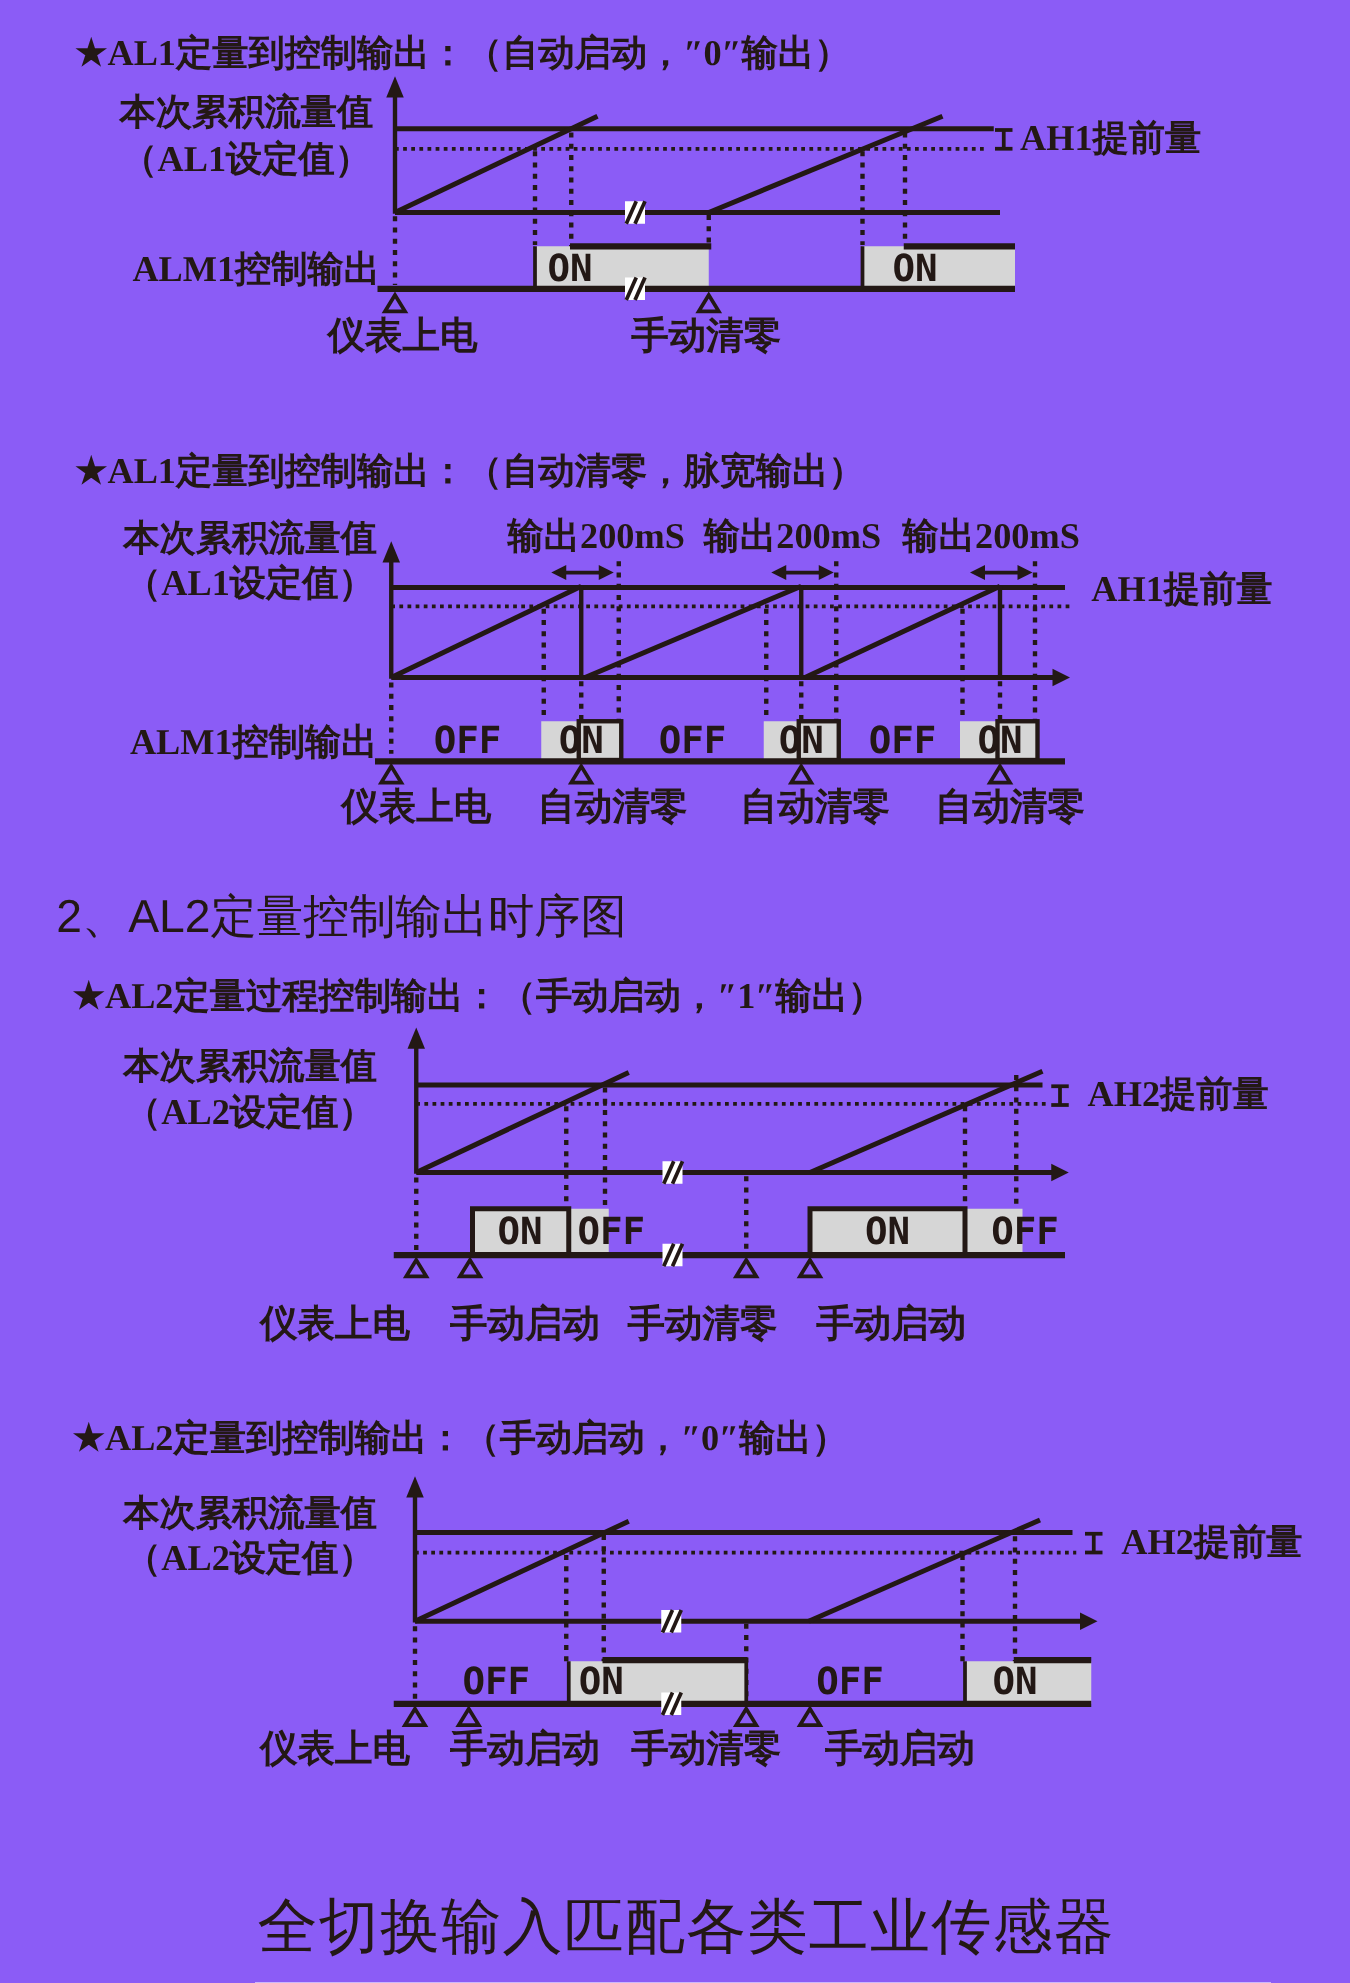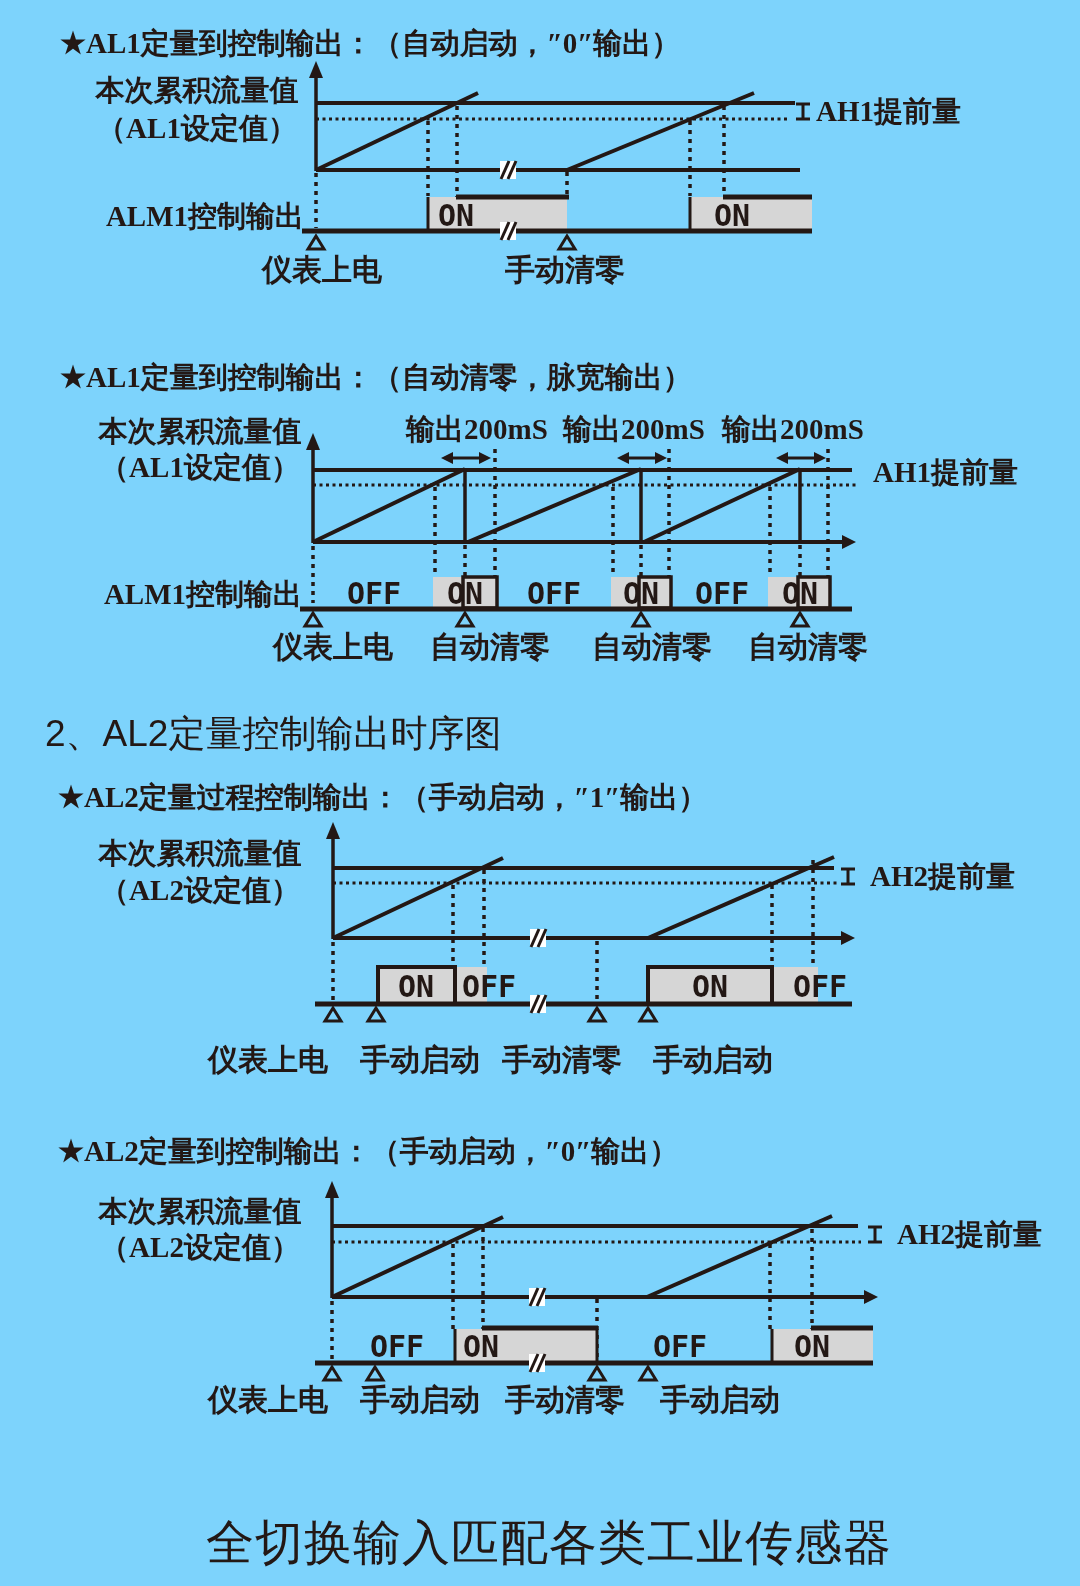--- a/index.html
+++ b/index.html
@@ -1,16 +1,16 @@
 <!DOCTYPE html>
 <html><head>
 <meta charset="utf-8">
 <style>
   html,body{margin:0;padding:0;background:#ffffff;}
-  .page{position:relative;width:1080px;height:1586px;background:#7dd3fc;overflow:hidden;}
+  .page{position:relative;width:1080px;height:1586px;background:#8b5cf6;overflow:hidden;}
   svg text{fill:#231815;}
   .cjk{font-family:"Liberation Serif",serif;font-weight:bold;}
   .sans{font-family:"Liberation Sans",sans-serif;}
   .mono{font-family:"DejaVu Sans Mono",monospace;font-weight:bold;}
   .vc{dominant-baseline:central;}
   .mid{text-anchor:middle;}
   .st{text-anchor:start;}
   line,path,polyline{stroke:#231815;}
   .w3{stroke-width:3;}
   .w35{stroke-width:3.5;}

